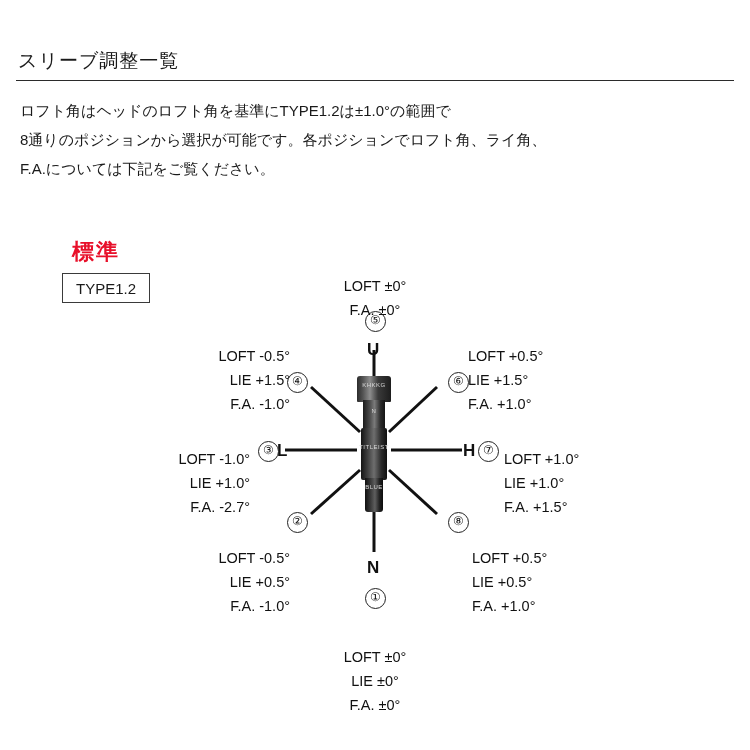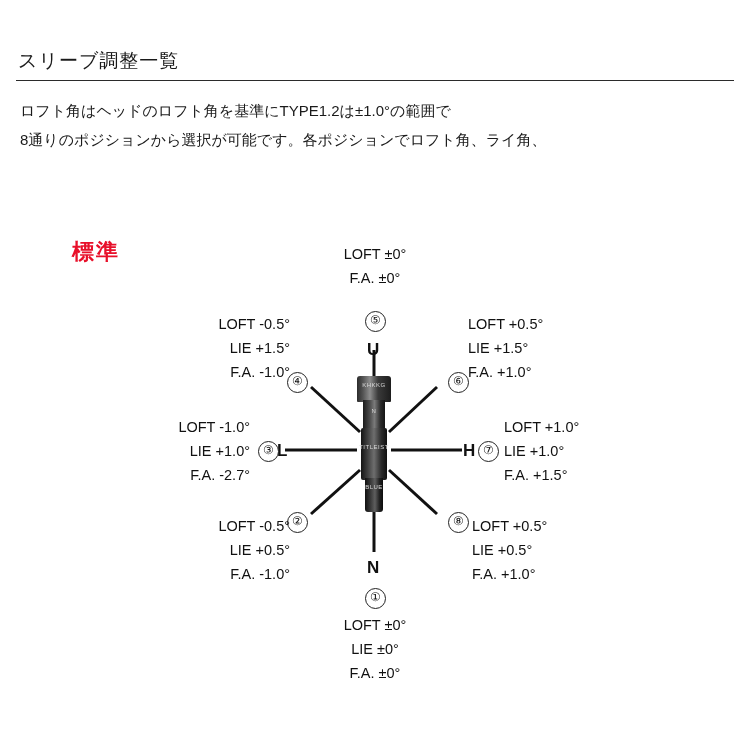--- a/index.html
+++ b/index.html
@@ -154,39 +154,44 @@
     background: #fff;
   }
 
   
   .lbl {
     position: absolute;
     font-size: 14.5px;
     line-height: 24px;
     color: #111;
     white-space: nowrap;
+    margin-top: 32px;
   }
   .lbl.r { text-align: right; }
   .lbl.c { text-align: center; }
   .lbl.l { text-align: left; }
 </style>
 </head>
 <body>
 
 <div id="page">
 
   <div class="title">スリーブ調整一覧</div>
   <div class="title-rule"></div>
 
   <div class="intro">
     <div>ロフト角はヘッドのロフト角を基準にTYPE1.2は±1.0°の範囲で</div>
     <div>8通りのポジションから選択が可能です。各ポジションでロフト角、ライ角、</div>
+    <div>F.A.については下記をご覧ください。</div>
   </div>
 
   <div class="std-label">標準</div>
+  <div class="type-box">
+    <span>TYPE1.2</span>
+  </div>
 
   <div class="diagram">
 
     <svg class="spoke-svg" viewBox="0 0 750 750">
 
       <line x1="374" y1="350" x2="374" y2="378" stroke="#111" stroke-width="3"></line>
       <line x1="374" y1="512" x2="374" y2="552" stroke="#111" stroke-width="3"></line>
 
       <line x1="285" y1="450" x2="357" y2="450" stroke="#111" stroke-width="3"></line>
       <line x1="391" y1="450" x2="462" y2="450" stroke="#111" stroke-width="3"></line>

